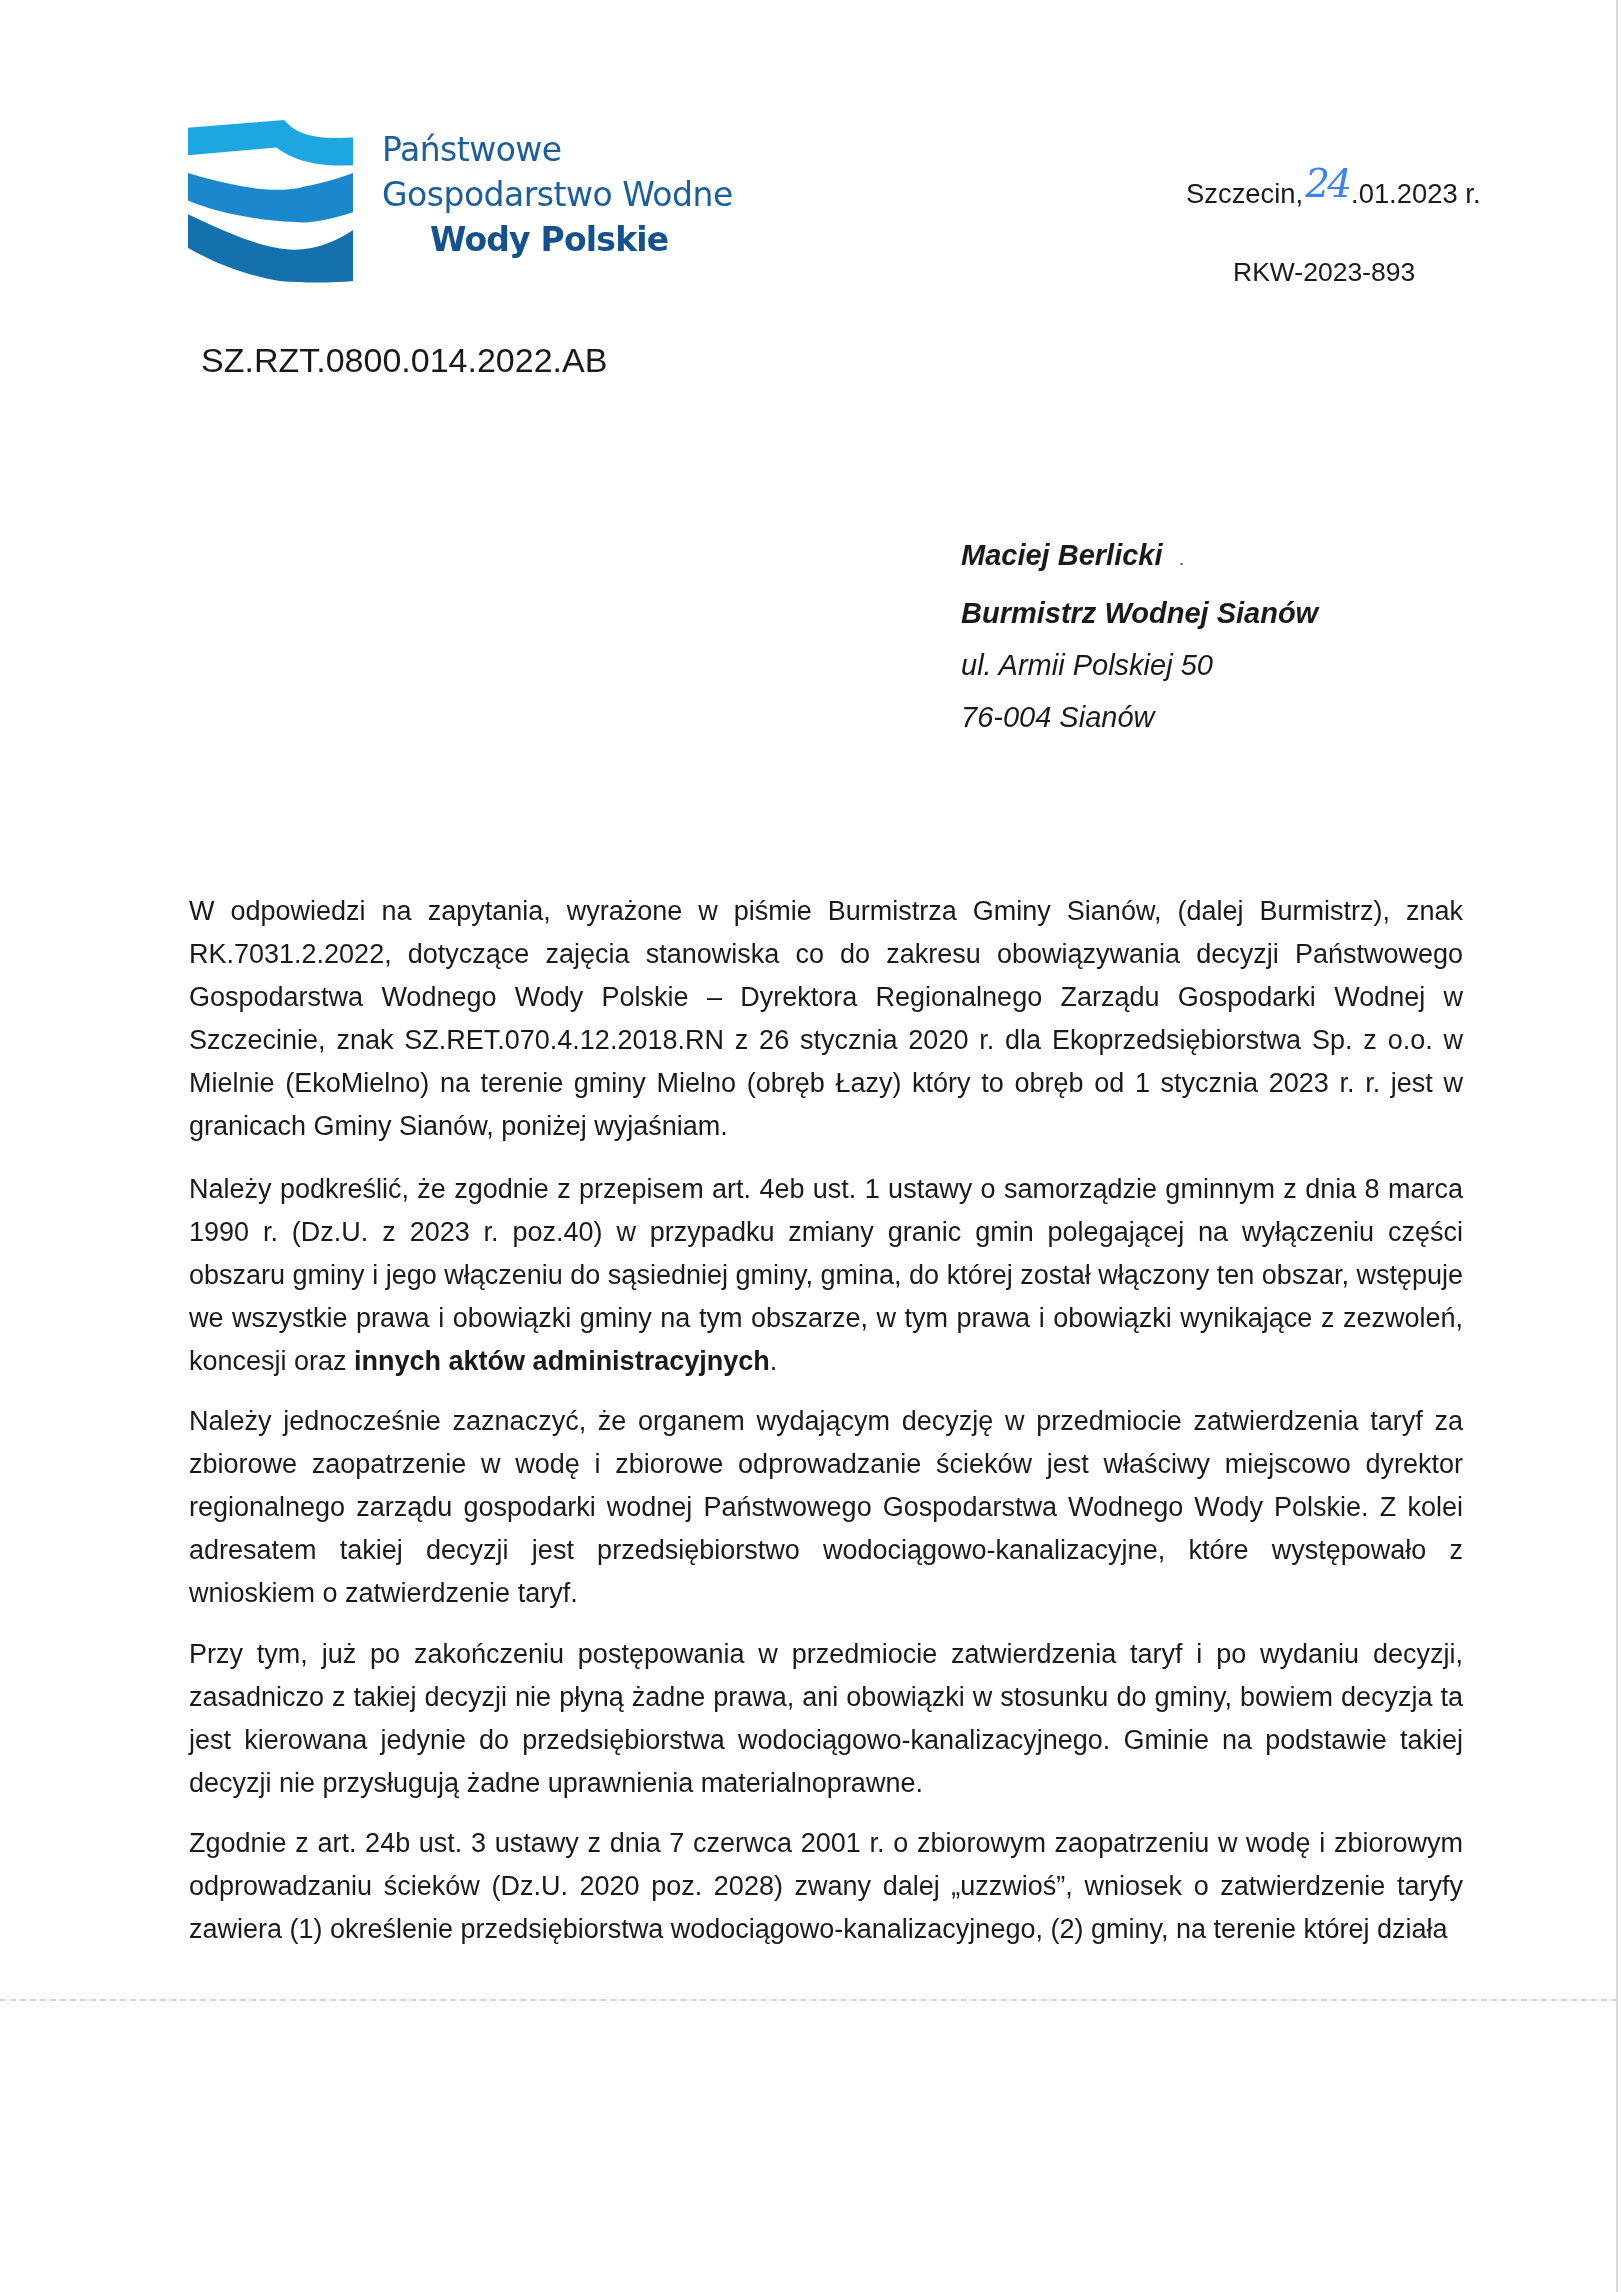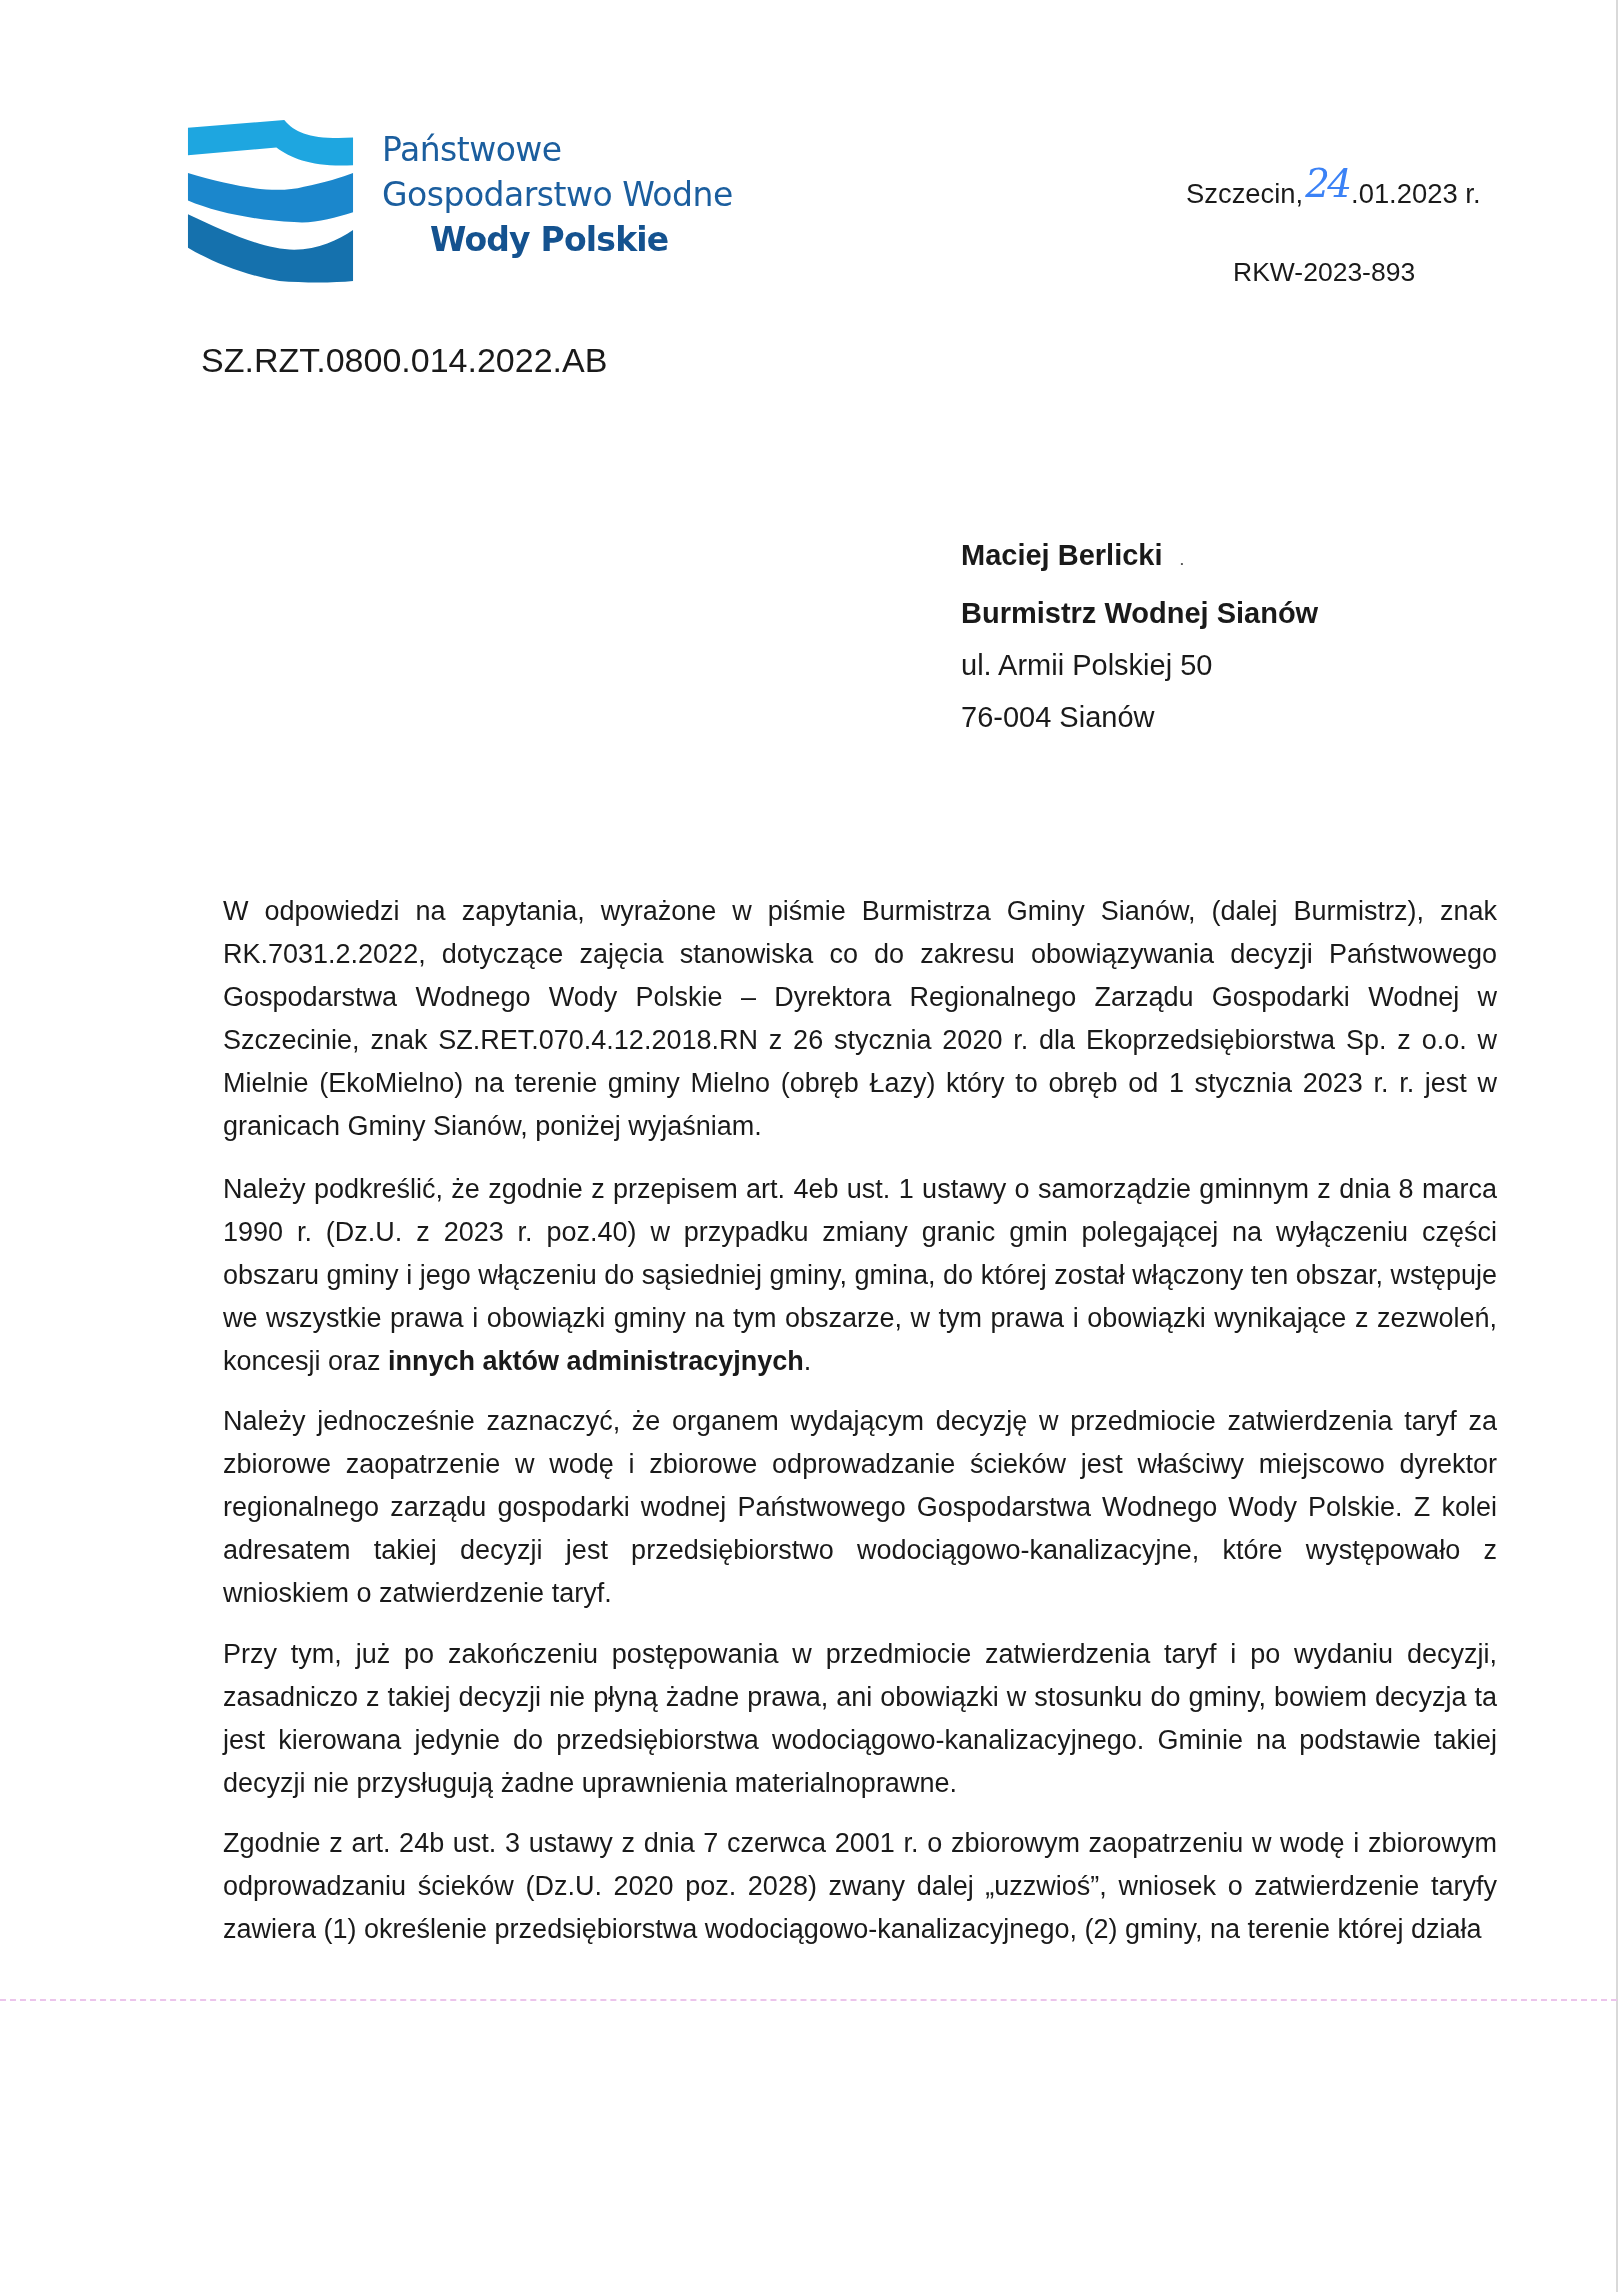--- a/index.html
+++ b/index.html
@@ -84,36 +84,35 @@
     font-size: 34px;
     white-space: nowrap;
   }
   .recipient {
     position: absolute;
     left: 961px;
     top: 529px;
     font-size: 29px;
     line-height: 52px;
   }
-  .recipient div { white-space: nowrap; }
+  .recipient div { white-space: nowrap; font-style: italic; }
   .recipient .bold { font-weight: bold; }
   .recipient .dot {
     font-size: 13.7px;
     color: #555;
     margin-left: 17.6px;
   }
   .body-text {
     position: absolute;
     left: 189px;
     top: 890px;
     width: 1274px;
     font-size: 27px;
     line-height: 43px;
     text-align: justify;
-    margin-left: 34px;
   }
   .body-text p {
     margin: 0 0 17.6px 0;
   }
   .body-text p.p1 { margin-bottom: 19.6px; }
   .body-text b { font-weight: bold; }
   .dashed-line {
     position: absolute;
     left: 0;
     top: 1999px;

